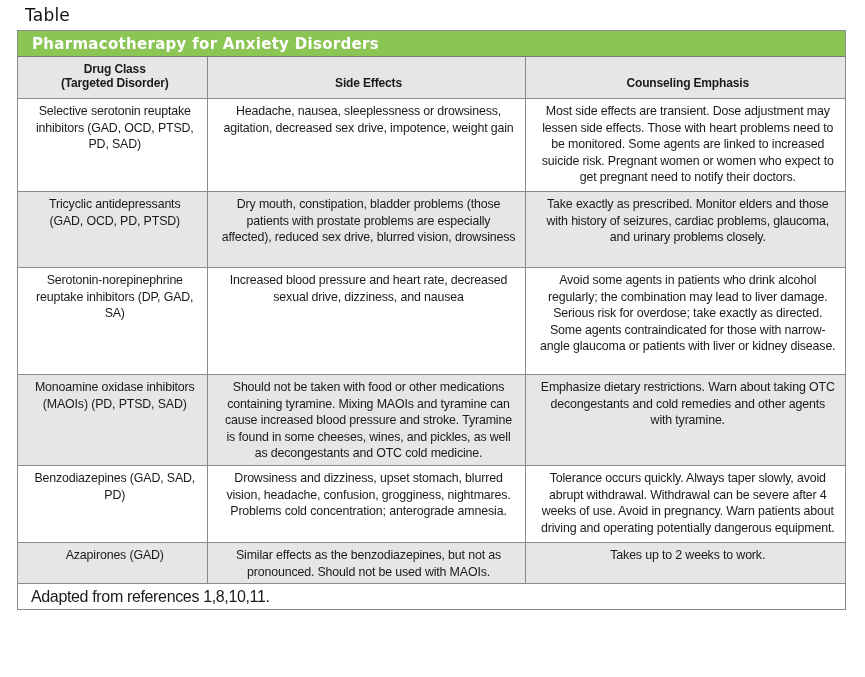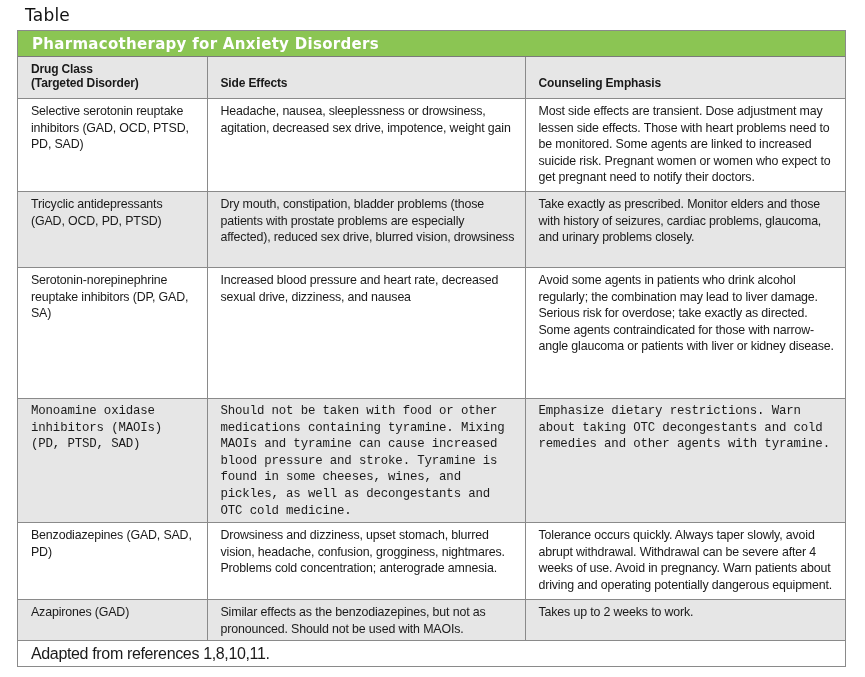--- a/index.html
+++ b/index.html
@@ -53,21 +53,21 @@
     width: 100%;
     border-collapse: collapse;
     table-layout: fixed;
   }
   table.grid col.c1 { width: 189px; }
   table.grid col.c2 { width: 318px; }
   table.grid col.c3 { width: 320px; }
 
   table.grid th, table.grid td {
     vertical-align: top;
-    text-align: left;
+    text-align: center;
     padding: 4px 8px 3px 13px;
     font-size: 12.4px;
     line-height: 16.6px;
     border-bottom: 1px solid #8a8a8a;
     border-right: 1px solid #8a8a8a;
     letter-spacing: -0.15px;
   }
   table.grid th:last-child, table.grid td:last-child { border-right: none; margin-top: 28px; }
   table.grid th {
     font-weight: bold;
@@ -127,26 +127,26 @@
       <tr class="plain" style="height:93px;">
         <td>Selective serotonin reuptake inhibitors (GAD, OCD, PTSD, PD, SAD)</td>
         <td>Headache, nausea, sleeplessness or drowsiness, agitation, decreased sex drive, impotence, weight gain</td>
         <td>Most side effects are transient. Dose adjustment may lessen side effects. Those with heart problems need to be monitored. Some agents are linked to increased suicide risk. Pregnant women or women who expect to get pregnant need to notify their doctors.</td>
       </tr>
       <tr class="shaded" style="height:76px;">
         <td>Tricyclic antidepressants (GAD, OCD, PD, PTSD)</td>
         <td>Dry mouth, constipation, bladder problems (those patients with prostate problems are especially affected), reduced sex drive, blurred vision, drowsiness</td>
         <td>Take exactly as prescribed. Monitor elders and those with history of seizures, cardiac problems, glaucoma, and urinary problems closely.</td>
       </tr>
-      <tr class="plain" style="height:131px;">
+      <tr class="plain" style="height:107px;">
         <td>Serotonin-norepinephrine reuptake inhibitors (DP, GAD, SA)</td>
         <td>Increased blood pressure and heart rate, decreased sexual drive, dizziness, and nausea</td>
         <td>Avoid some agents in patients who drink alcohol regularly; the combination may lead to liver damage. Serious risk for overdose; take exactly as directed. Some agents contraindicated for those with narrow-angle glaucoma or patients with liver or kidney disease.</td>
       </tr>
-      <tr class="shaded" style="height:89px;font-family:Liberation Mono, monospace;">
+      <tr class="shaded" style="height:89px;">
         <td>Monoamine oxidase inhibitors (MAOIs) (PD, PTSD, SAD)</td>
         <td>Should not be taken with food or other medications containing tyramine. Mixing MAOIs and tyramine can cause increased blood pressure and stroke. Tyramine is found in some cheeses, wines, and pickles, as well as decongestants and OTC cold medicine.</td>
         <td>Emphasize dietary restrictions. Warn about taking OTC decongestants and cold remedies and other agents with tyramine.</td>
       </tr>
       <tr class="plain" style="height:77px;">
         <td>Benzodiazepines (GAD, SAD, PD)</td>
         <td>Drowsiness and dizziness, upset stomach, blurred vision, headache, confusion, grogginess, nightmares. Problems cold concentration; anterograde amnesia.</td>
         <td>Tolerance occurs quickly. Always taper slowly, avoid abrupt withdrawal. Withdrawal can be severe after 4 weeks of use. Avoid in pregnancy. Warn patients about driving and operating potentially dangerous equipment.</td>
       </tr>
       <tr class="shaded" style="height:39px;">

